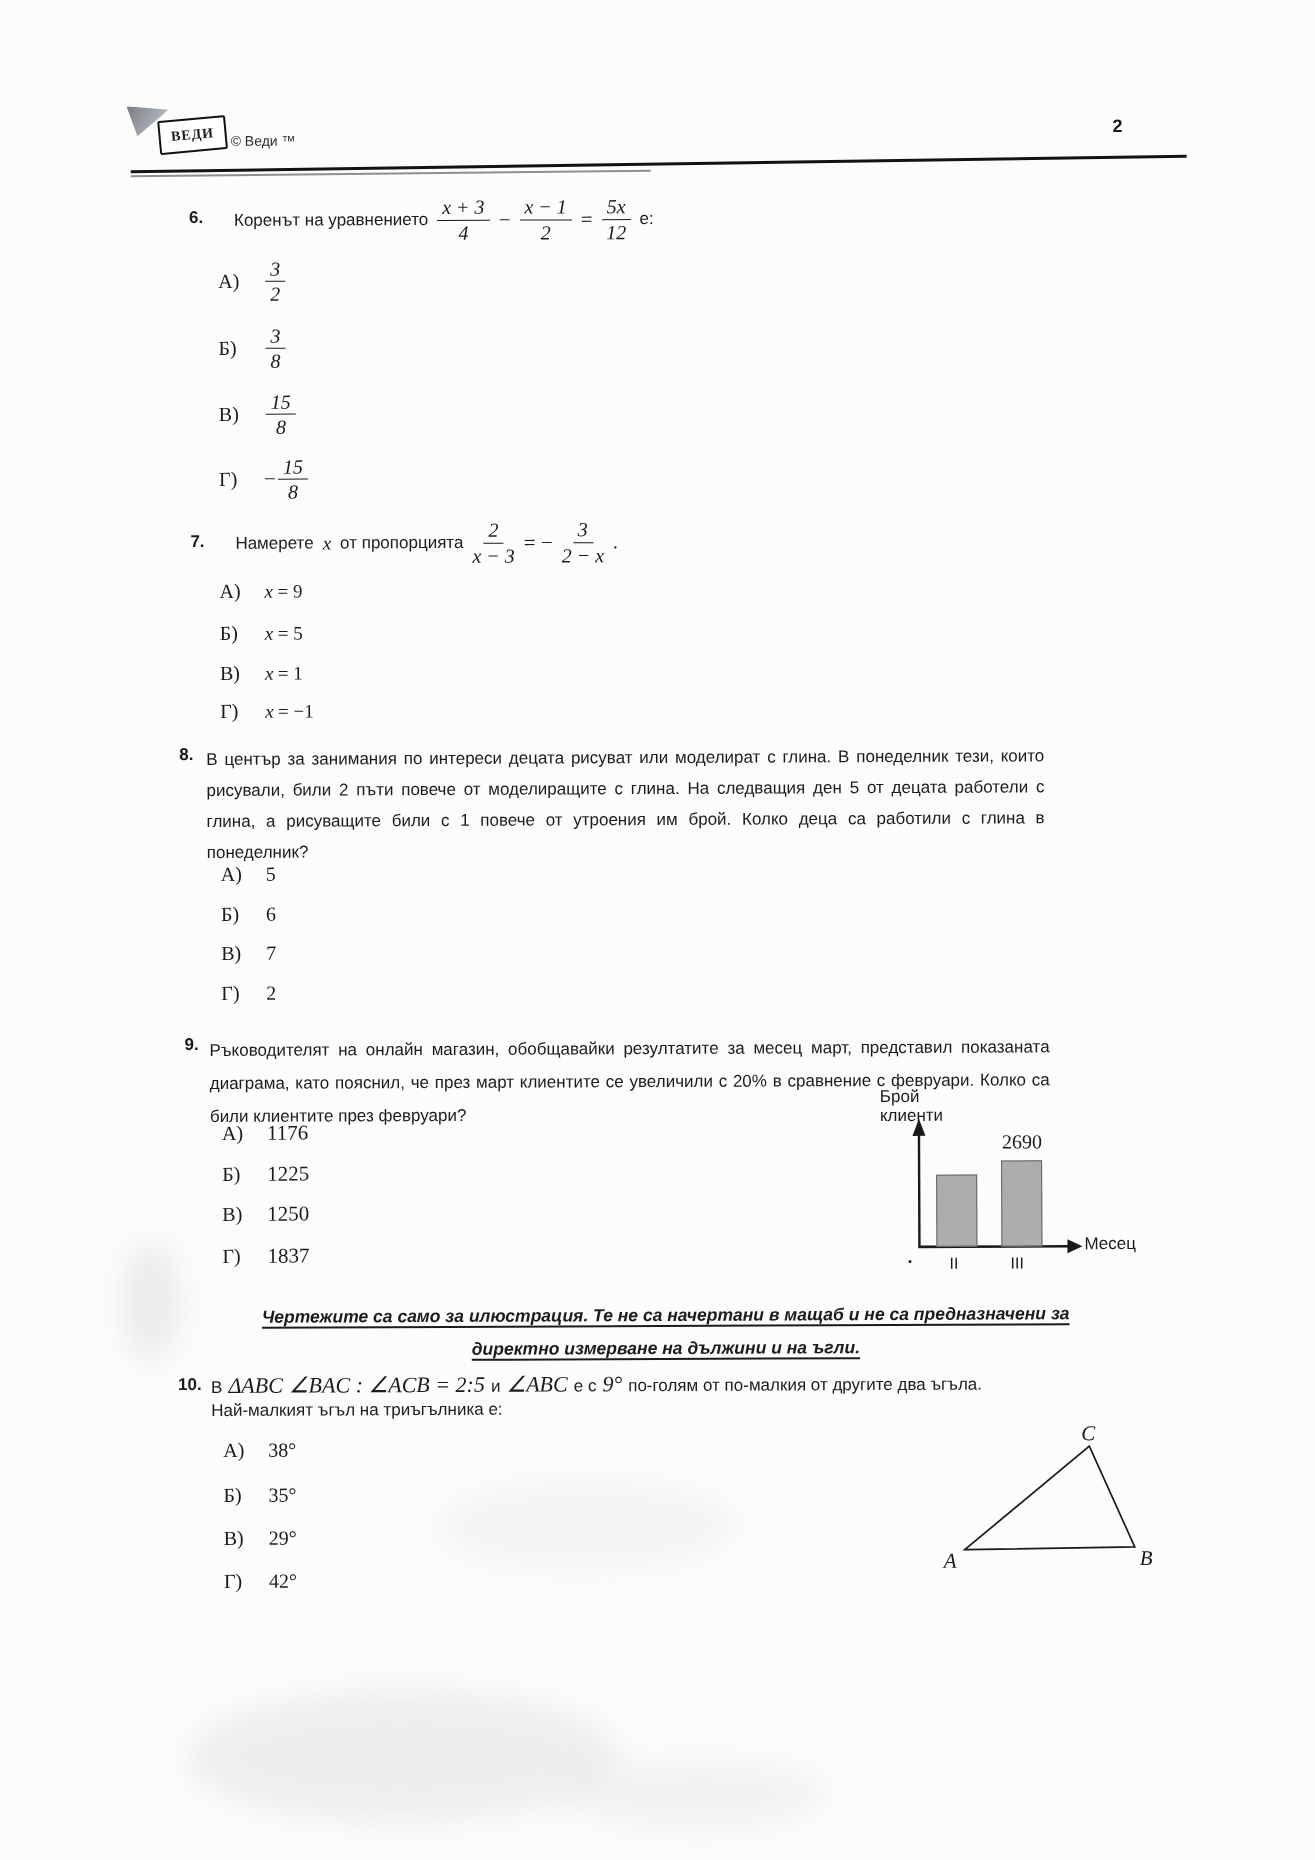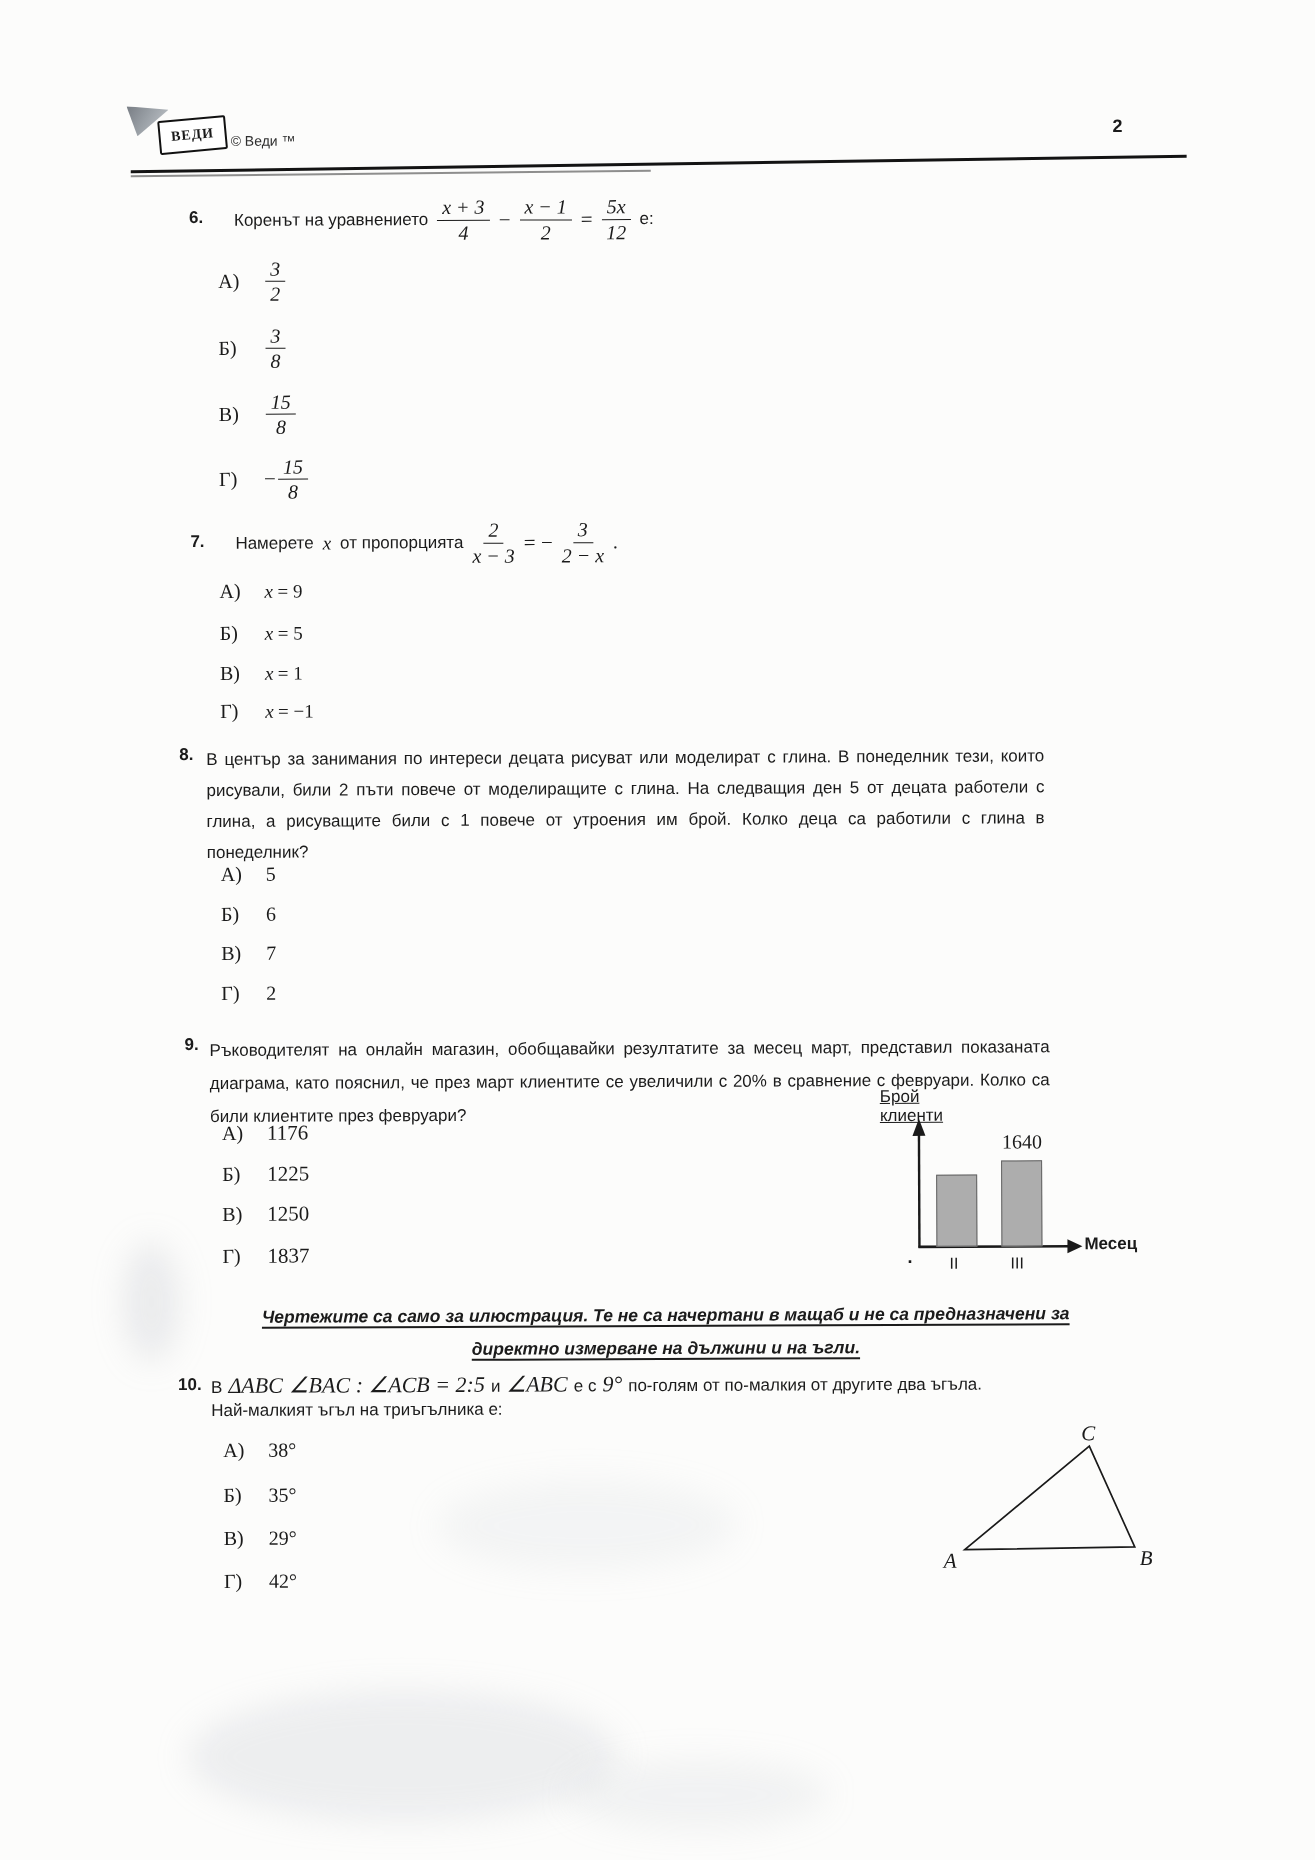--- a/index.html
+++ b/index.html
@@ -39,32 +39,32 @@
 
   
   .optrow{position:absolute;display:flex;align-items:center;}
   .olabel{font-family:"Liberation Serif",serif;font-size:20px;width:45px;}
   .ovalue{font-family:"Liberation Serif",serif;font-size:20px;}
   .ovalue-num{font-family:"Liberation Serif",serif;font-size:21px;}
   .osign{font-family:"Liberation Serif",serif;font-size:21px;margin-right:2px;}
 
   
   .chart{position:absolute;left:860px;top:1080px;width:310px;height:205px;}
-  .chart .ylabel{position:absolute;left:15px;top:8px;font-size:17px;line-height:19px;text-decoration:underline;}
+  .chart .ylabel{position:absolute;left:15px;top:8px;font-size:17px;line-height:19px;}
   .chart .axes{position:absolute;left:0;top:0;}
   .chart .bar{position:absolute;background:#adadad;border:1px solid #646464;box-sizing:border-box;}
   .chart .bar2{left:71px;top:96px;width:41px;height:72px;}
   .chart .bar3{left:136px;top:82px;width:41px;height:86px;}
   .chart .vlabel{position:absolute;left:126px;top:52px;width:62px;text-align:center;
     font-family:"Liberation Serif",serif;font-size:20px;}
   .chart .tick{position:absolute;top:176px;font-size:16px;}
   .chart .tick-2{left:84px;}
   .chart .tick-3{left:145px;}
   .chart .tick-dot{left:42px;top:168px;font-size:18px;font-weight:bold;}
-  .chart .xlabel{position:absolute;left:219px;top:156px;font-size:17px;font-weight:bold;}
+  .chart .xlabel{position:absolute;left:219px;top:156px;font-size:17px;}
 
   
   .note{position:absolute;left:140px;top:1299px;width:1040px;text-align:center;
     font-style:italic;font-weight:bold;font-size:17.5px;line-height:33px;}
   .note .note-line{text-decoration:underline;text-underline-offset:4px;text-decoration-thickness:1.5px;}
 
   
   .triangle-fig{position:absolute;left:925px;top:1412px;}
 
   
@@ -223,21 +223,21 @@
         <div>клиенти</div>
       </div>
       <svg class="axes" width="310" height="205" viewBox="0 0 310 205">
         <line x1="54" y1="52" x2="54" y2="169" stroke="#1a1a1a" stroke-width="2.4"></line>
         <polygon points="54,40 47.5,57 60.5,57" fill="#1a1a1a"></polygon>
         <line x1="53" y1="168" x2="206" y2="168" stroke="#1a1a1a" stroke-width="2.6"></line>
         <polygon points="217,168 202,161 202,175" fill="#1a1a1a"></polygon>
       </svg>
       <div class="bar bar2"></div>
       <div class="bar bar3"></div>
-      <div class="vlabel">1640</div>
+      <div class="vlabel">2690</div>
       <div class="tick tick-dot">.</div>
       <div class="tick tick-2">II</div>
       <div class="tick tick-3">III</div>
       <div class="xlabel">Месец</div>
     </div>
 
     <div class="note">
       <div class="note-line">Чертежите са само за илюстрация. Те не са начертани в мащаб и не са предназначени за</div>
       <div class="note-line">директно измерване на дължини и на ъгли.</div>
     </div>

